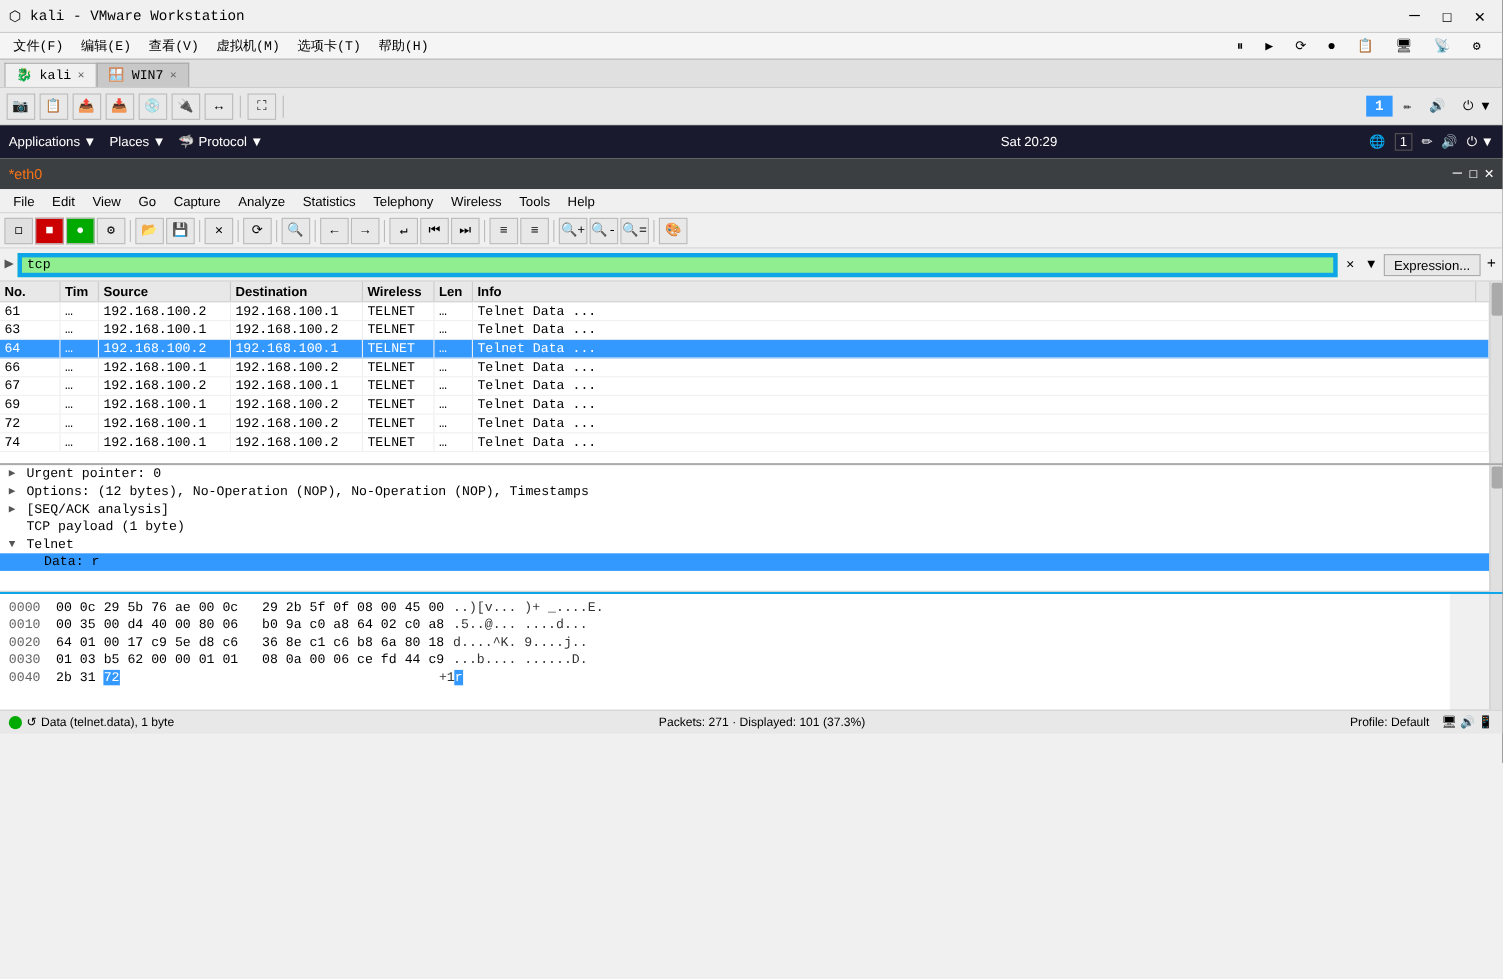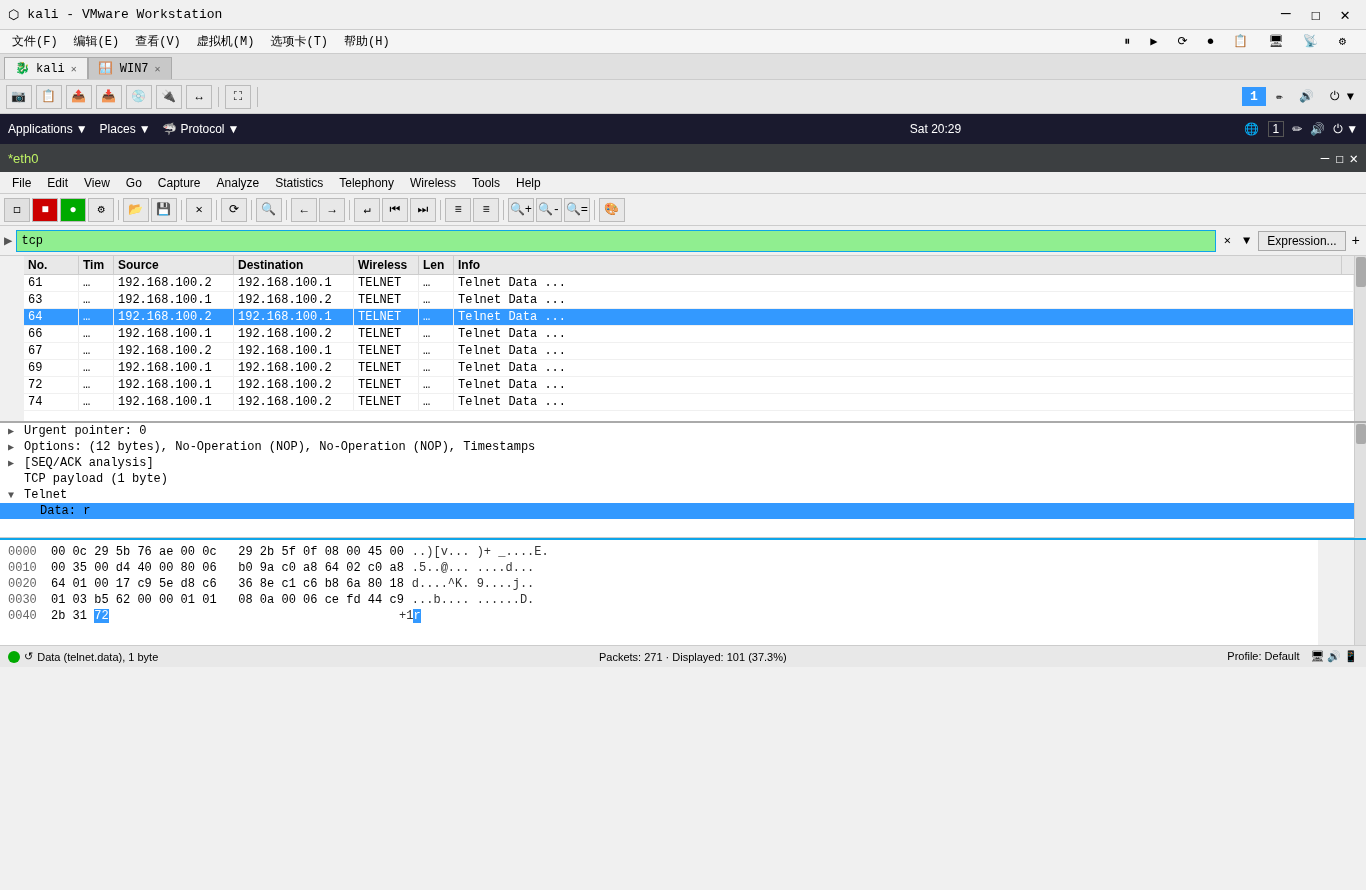--- a/index.html
+++ b/index.html
@@ -147,21 +147,21 @@
       display: flex;
       align-items: center;
       padding: 0 4px;
       border-bottom: 1px solid #ccc;
       gap: 4px;
     }
     .ws-filter-icon { font-size: 14px; color: #555; }
     .ws-filter-input {
       flex: 1;
       height: 22px;
-      border: 1px solid #0ea5e9;
+      border: 4px solid #0ea5e9;
       padding: 0 4px;
       background: #90ee90;
       font-family: 'Courier New', monospace;
       font-size: 12px;
     }
     .ws-filter-clear { cursor: pointer; font-size: 12px; padding: 2px 4px; }
     .ws-expression-btn {
       border: 1px solid #aaa;
       background: #e8e8e8;
       padding: 2px 8px;
@@ -360,21 +360,21 @@
     <span style="border:1px solid #555;padding:0 4px;">1</span>
     <span>✏</span>
     <span>🔊</span>
     <span>⏻ ▼</span>
   </div>
 </div>
 
 <div class="wireshark-window">
 
   <div class="ws-title">
-    <span style="color:#bef264;font-family:sans-serif;font-size:13px;">*eth0</span>
+    <span style="color:#f97316;font-family:sans-serif;font-size:13px;">*eth0</span>
     <div class="ws-title-controls">
       <span class="ws-title-btn" style="color:#fff;">—</span>
       <span class="ws-title-btn" style="color:#fff;">☐</span>
       <span class="ws-title-btn" style="color:#fff;">✕</span>
     </div>
   </div>
 
   <div class="ws-menubar">
     <span>File</span>
     <span>Edit</span>
@@ -424,21 +424,21 @@
   <div class="ws-filter-bar">
     <span class="ws-filter-icon">▶</span>
     <input class="ws-filter-input" type="text" value="tcp" style="">
     <span class="ws-filter-clear">✕</span>
     <span class="ws-filter-clear">▼</span>
     <button class="ws-expression-btn">Expression...</button>
     <span class="ws-filter-plus">+</span>
   </div>
 
   <div style="display:flex;height:165px;">
-    <div style="flex:1;overflow:hidden;padding-left:24px;">
+    <div style="flex:1;overflow:hidden;">
 
       <div class="ws-packet-header">
         <div class="ws-packet-header-cell col-no">No.</div>
         <div class="ws-packet-header-cell col-time">Tim</div>
         <div class="ws-packet-header-cell col-src">Source</div>
         <div class="ws-packet-header-cell col-dst">Destination</div>
         <div class="ws-packet-header-cell col-proto">Wireless</div>
         <div class="ws-packet-header-cell col-len">Len</div>
         <div class="ws-packet-header-cell col-info">Info</div>
         <div style="width:12px;"></div>

